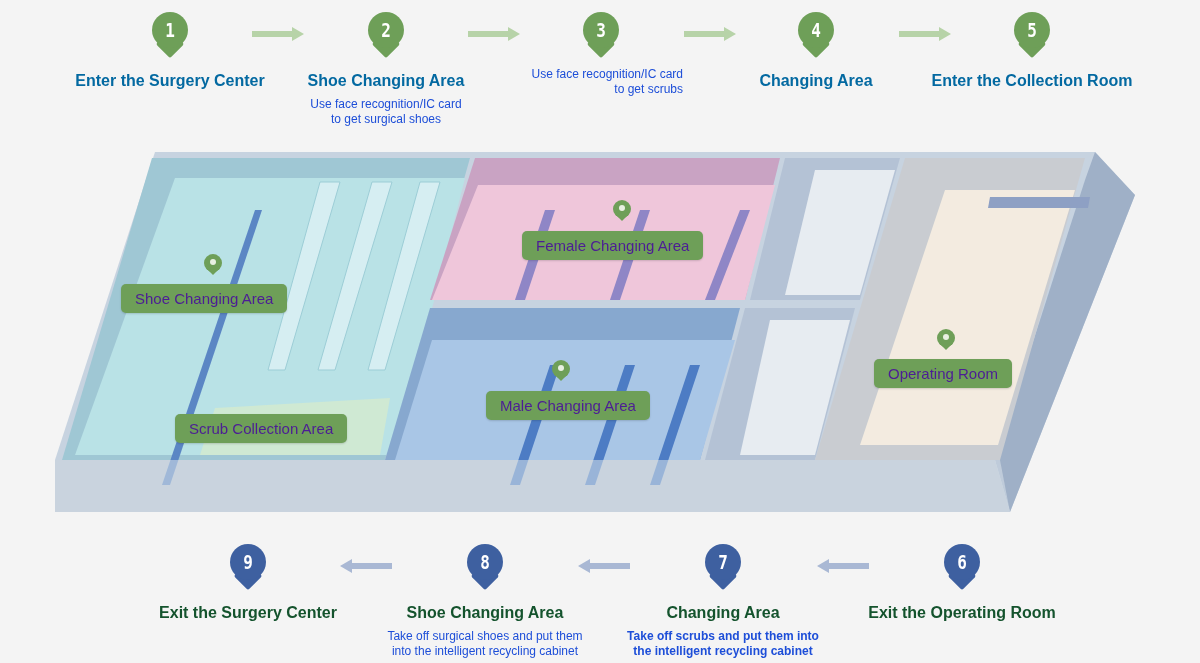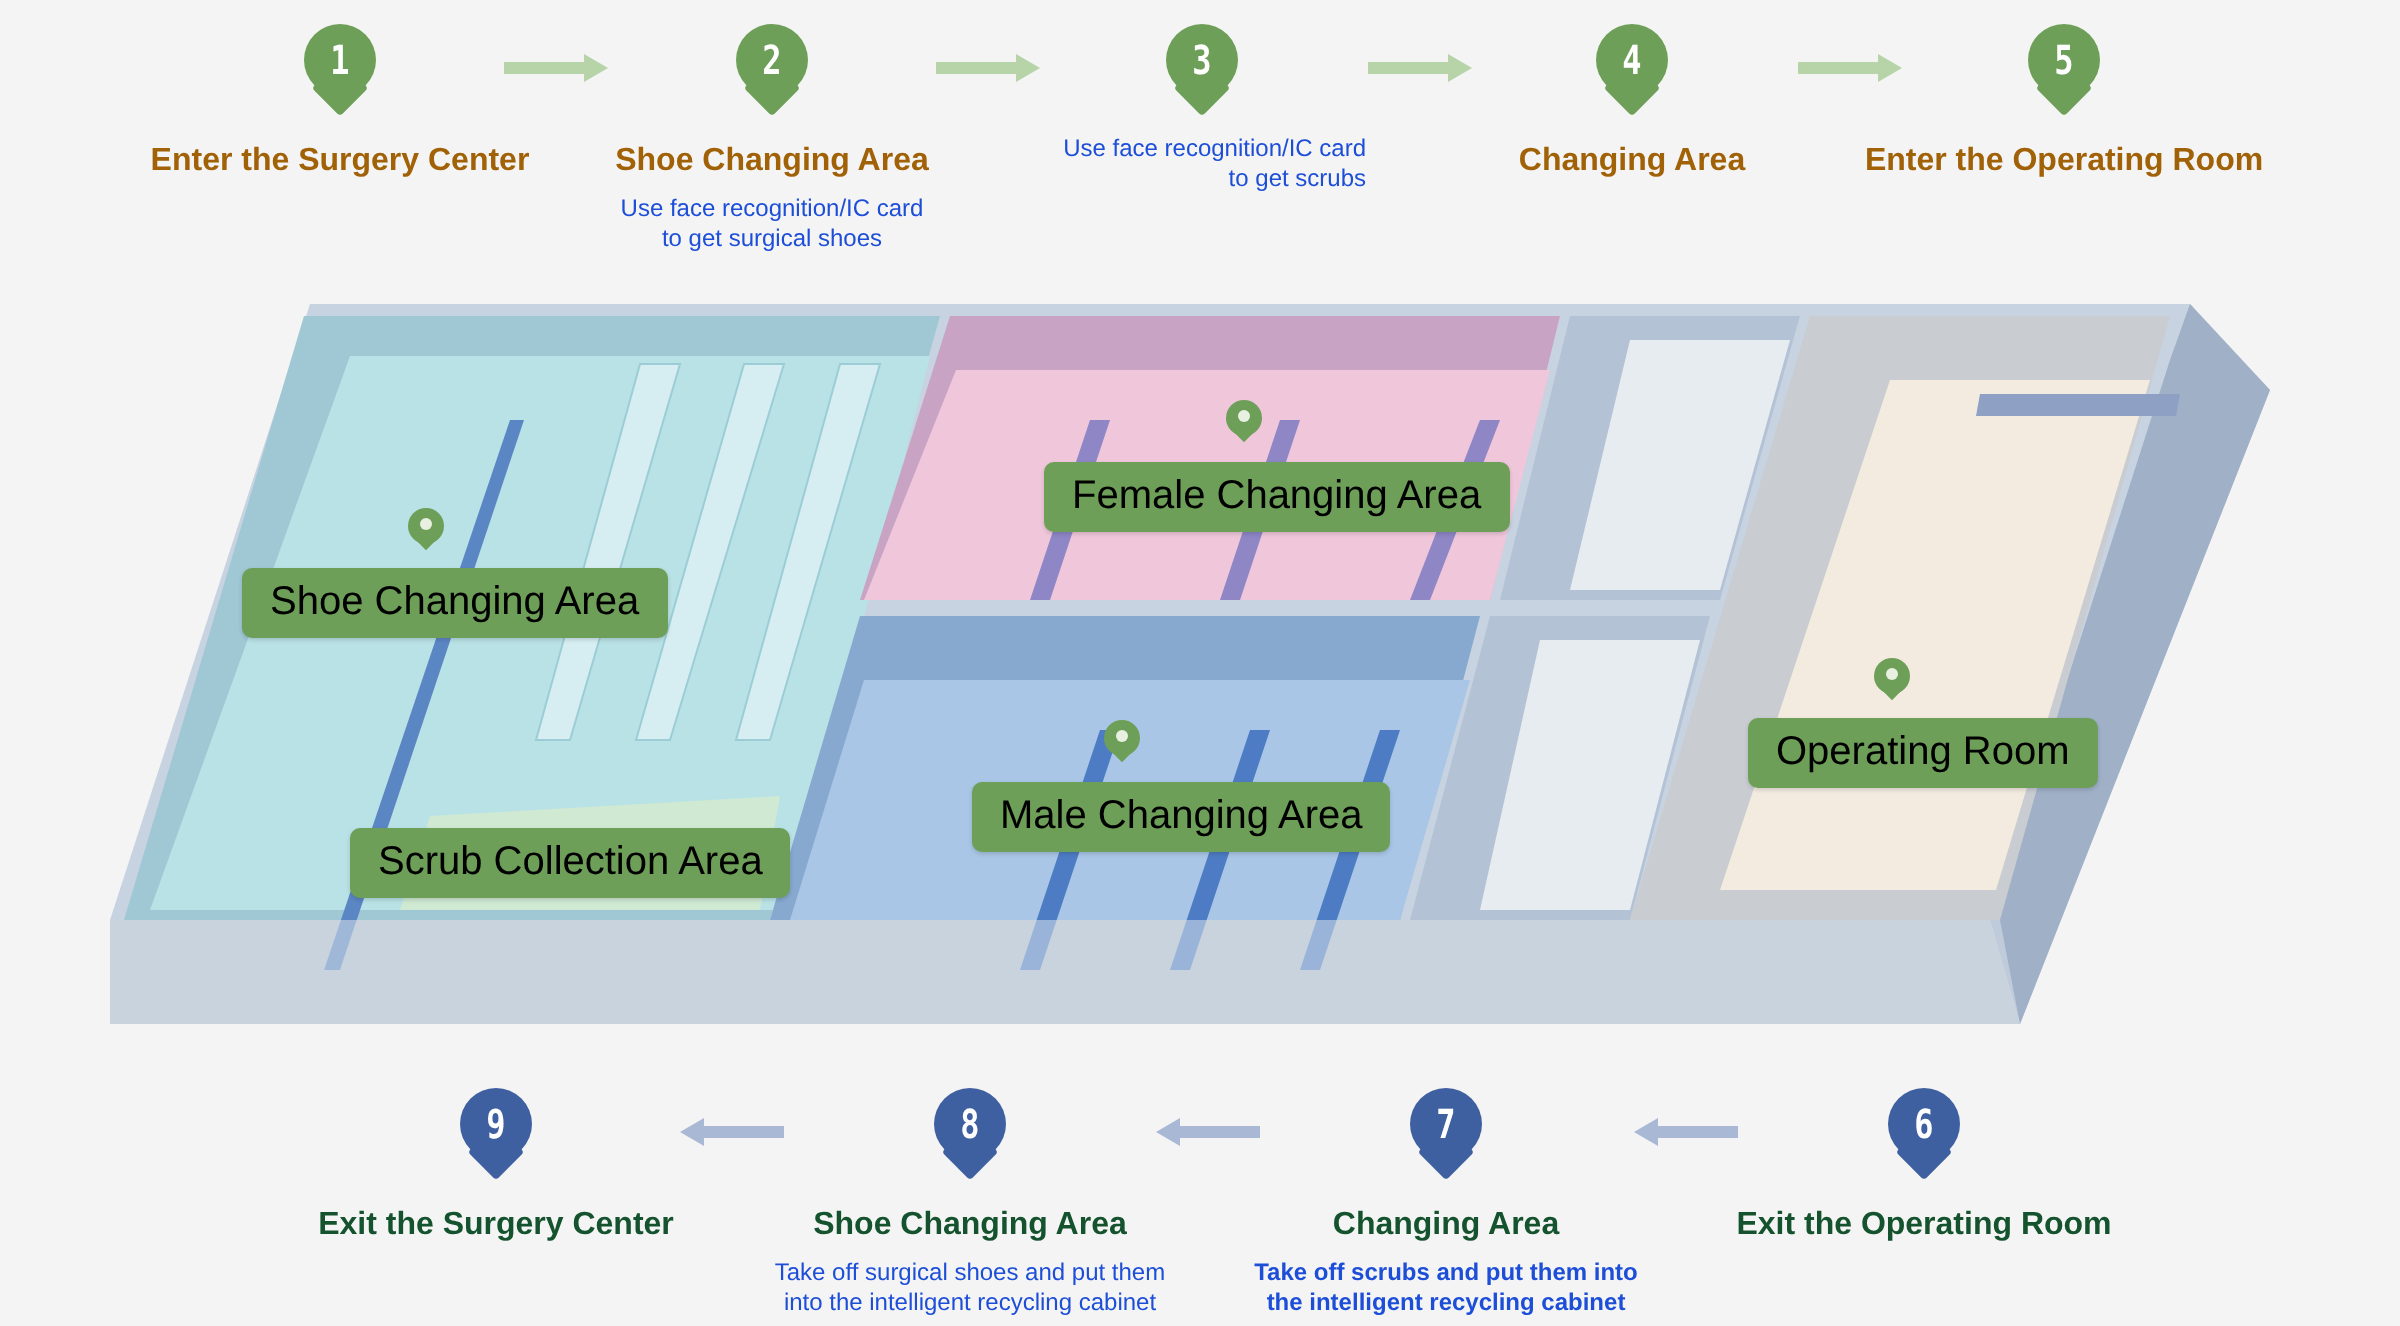--- a/index.html
+++ b/index.html
@@ -7,35 +7,35 @@
   body { position: relative; font-family: "Liberation Sans", sans-serif; }
 
   .step { position: absolute; width: 220px; text-align: center; }
   .pin { position: relative; width: 36px; height: 48px; margin: 0 auto; }
   .pin .head { position: absolute; left: 0; top: 0; width: 36px; height: 36px; border-radius: 50%; }
   .pin .tail { position: absolute; left: 8px; top: 22px; width: 20px; height: 20px; transform: rotate(45deg); border-radius: 2px; }
   .pin .num { position: absolute; left: 0; top: 6px; width: 36px; text-align: center; color: #fff; font-family: "DejaVu Sans Mono", monospace; font-size: 20px; font-weight: bold; transform: scaleX(0.8); }
   .green .head, .green .tail { background: #6e9f58; }
   .blue .head, .blue .tail { background: #3e60a0; }
   .step .title { font-size: 16px; font-weight: bold; margin-top: 12px; white-space: nowrap; }
-  .step.green .title { color: #a16207; }
+  .step.green .title { color: #0369a1; }
   .step.blue .title { color: #14532d; }
   .step .desc { font-size: 12px; color: #1d4ed8; line-height: 15px; margin-top: 7px; }
 
   .arrow { position: absolute; width: 52px; height: 14px; }
   .arrow .bar { position: absolute; top: 4px; height: 6px; width: 40px; }
   .arrow .tip { position: absolute; top: 0; width: 0; height: 0; border-top: 7px solid transparent; border-bottom: 7px solid transparent; }
   .arrow.right .bar { left: 0; background: #b7d3a8; }
   .arrow.right .tip { left: 40px; border-left: 12px solid #b7d3a8; }
   .arrow.left .bar { right: 0; background: #a9b8d4; }
   .arrow.left .tip { right: 40px; border-right: 12px solid #a9b8d4; }
 
   
   .plan { position: absolute; left: 0; top: 140px; width: 1200px; height: 400px; }
-  .zone-label { position: absolute; background: #6e9f58; color: #000000; font-size: 20px; padding: 6px 14px; border-radius: 5px; white-space: nowrap; box-shadow: 0 1px 2px rgba(0,0,0,0.15); }
+  .zone-label { position: absolute; background: #6e9f58; color: #4c1d95; font-size: 15px; padding: 6px 14px; border-radius: 5px; white-space: nowrap; box-shadow: 0 1px 2px rgba(0,0,0,0.15); }
   .map-pin { position: absolute; width: 18px; height: 24px; }
   .map-pin .h { position: absolute; left: 0; top: 0; width: 18px; height: 18px; border-radius: 50%; background: #6e9f58; }
   .map-pin .t { position: absolute; left: 4px; top: 9px; width: 10px; height: 10px; background: #6e9f58; transform: rotate(45deg); }
   .map-pin .d { position: absolute; left: 6px; top: 5px; width: 6px; height: 6px; border-radius: 50%; background: #e8f0e2; }
 </style>
 </head>
 <body>
 
 <div>
   <div class="step green" style="left:60px; top:12px;">
@@ -91,21 +91,21 @@
       <div class="bar"></div>
       <div class="tip"></div>
     </div>
 
   <div class="step green" style="left:922px; top:12px;">
     <div class="pin">
         <div class="tail"></div>
         <div class="head"></div>
         <div class="num">5</div>
       </div>
-    <div class="title">Enter the Operating Room</div>
+    <div class="title">Enter the Collection Room</div>
     <div class="desc"></div>
   </div>
 </div>
 
 <div class="plan">
   <svg width="1200" height="400" viewBox="0 0 1200 400">
 
     <polygon points="155,12 1095,12 1135,55 1010,372 55,372 55,320" fill="#c7d3e0"></polygon>
     <polygon points="1095,12 1135,55 1010,372 995,320 1085,40" fill="#9fb0c7"></polygon>
     <polygon points="55,320 995,320 1010,372 55,372" fill="#b6c2d1"></polygon>

